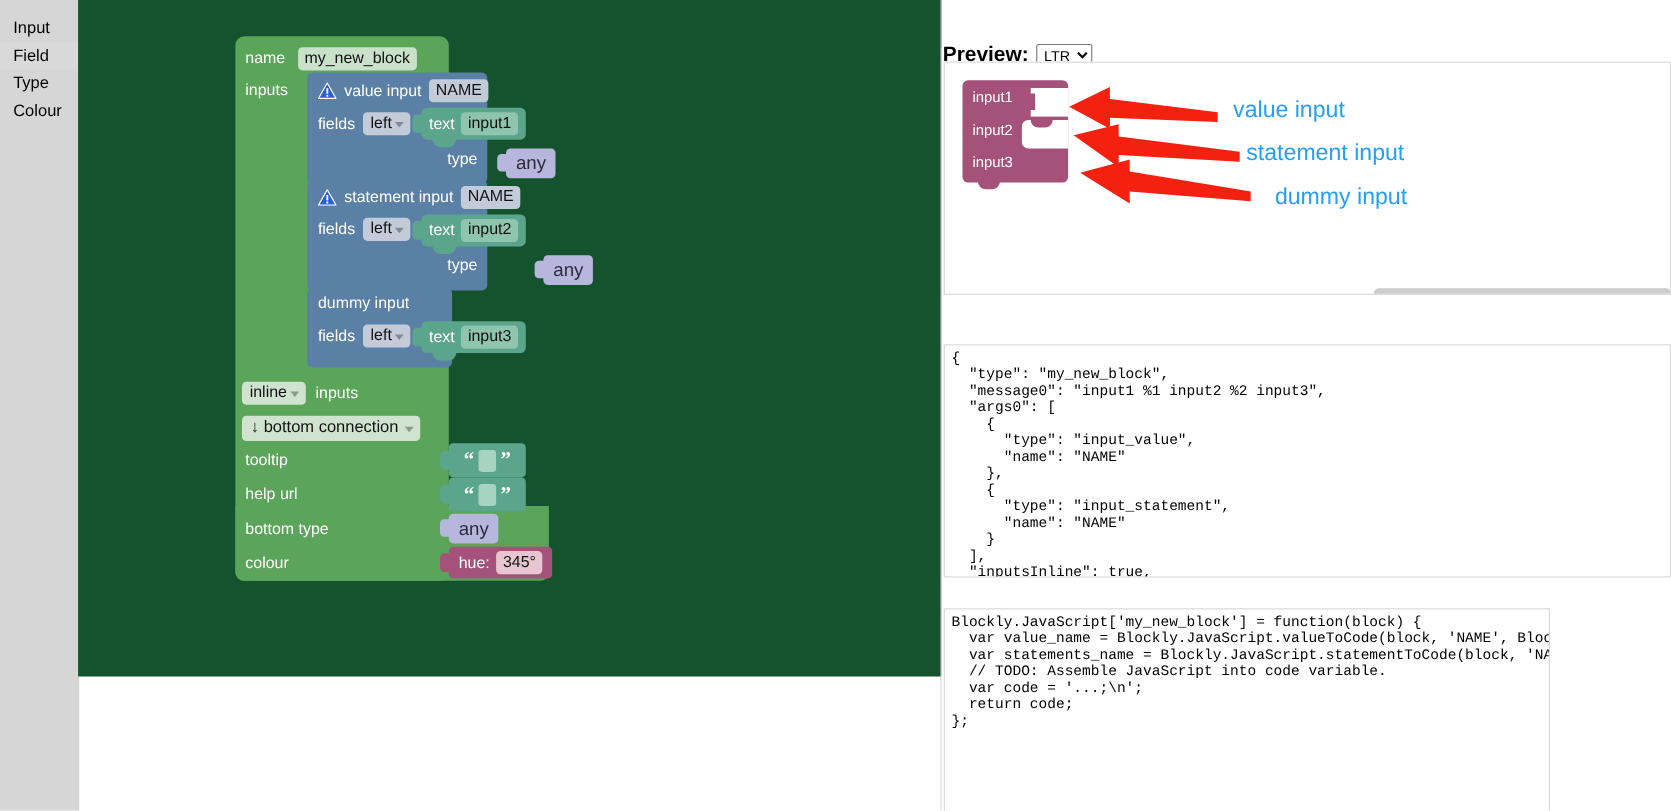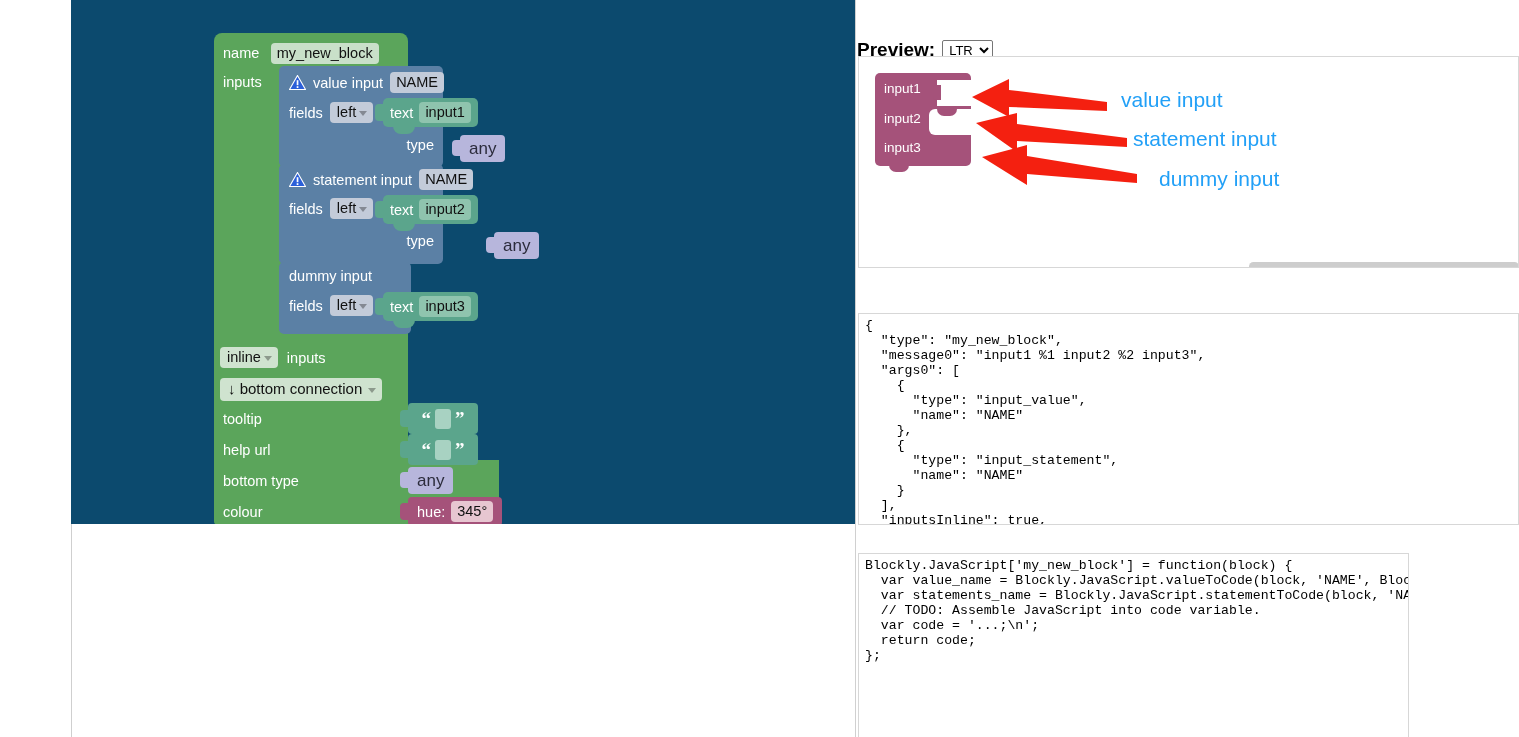--- a/index.html
+++ b/index.html
@@ -25,22 +25,22 @@
     font-size: 15px;
     color: #000;
     background: #d6d6d6;
     white-space: nowrap;
   }
   .tb-item.alt { background: #d9d9d9; }
 
   
   .workspace {
     position: absolute; left: 71px; top: 0;
-    width: 785px; height: 524px;
-    background: #0c4a6e;
+    width: 785px; height: 615px;
+    background: #14532d;
     overflow: hidden;
   }
   .ws-divider {
     position: absolute; left: 71px; top: 0;
     width: 1px; height: 737px; background: #cfcfcf;
   }
 
   
   .btxt { font-size: 14.5px; color: #ffffff; white-space: nowrap; }
 
@@ -319,20 +319,34 @@
   }
   #def-code { top: 269px; width: 661px; height: 212px; }
   .gen-head { position: absolute; left: 1px; top: 501px; }
   #gen-code { top: 509px; width: 551px; height: 208px; }
 </style>
 </head>
 <body>
 
 <div class="root">
 
+  <div class="toolbox">
+    <div class="tb-item">
+      <span>Input</span>
+    </div>
+    <div class="tb-item alt">
+      <span>Field</span>
+    </div>
+    <div class="tb-item">
+      <span>Type</span>
+    </div>
+    <div class="tb-item">
+      <span>Colour</span>
+    </div>
+  </div>
   <div class="ws-divider"></div>
 
   <div class="workspace">
 
     <div class="green-block"></div>
     <div class="green-foot"></div>
 
     <div class="green-row" style="top:43px; left:152px;">
       <span class="btxt">name</span>
       <span class="field" style="margin-left:7px;">my_new_block</span>

